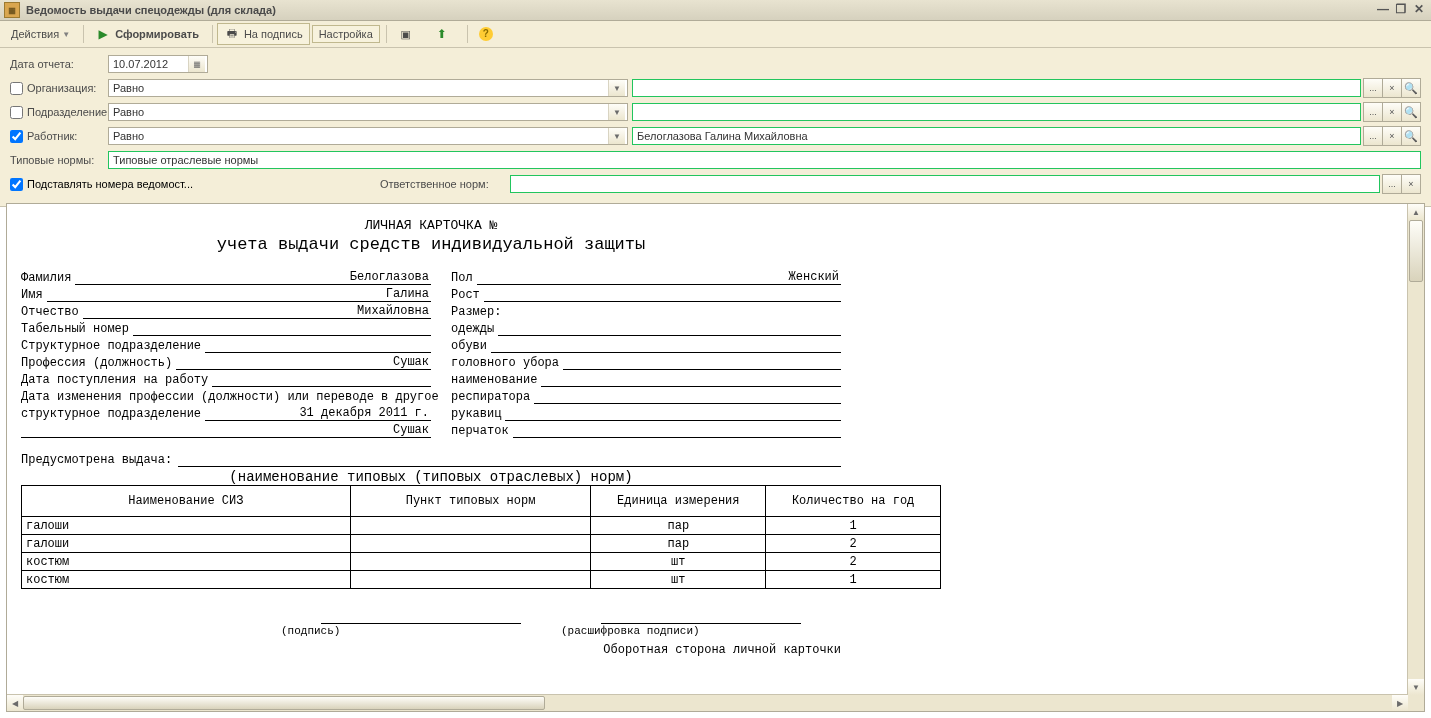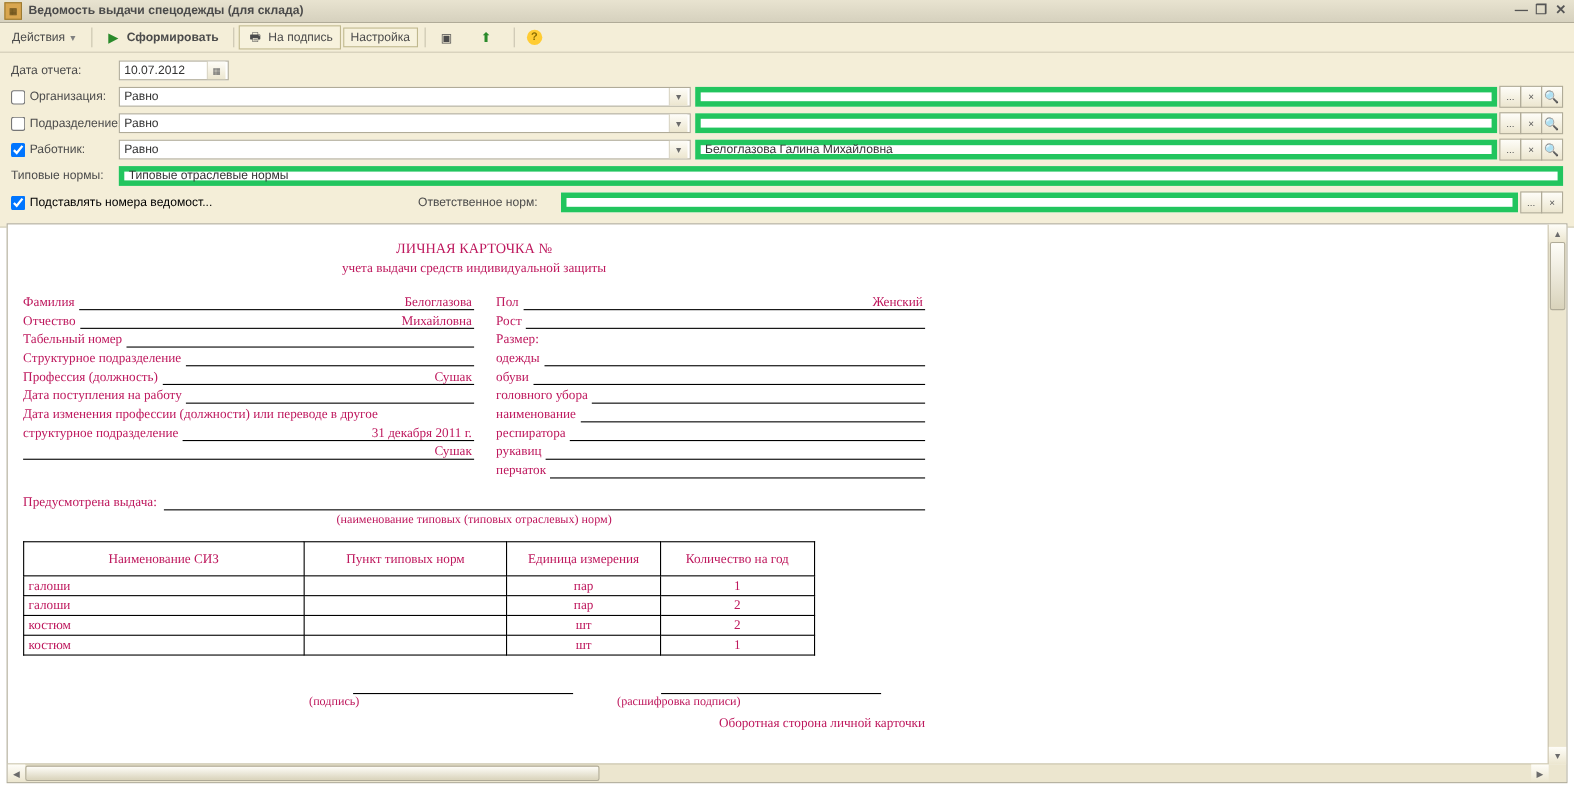--- a/index.html
+++ b/index.html
@@ -17,53 +17,53 @@
   .ico-print { font-size:11px; }
   .ico-export { font-size:11px; }
   .ico-help { width:14px; height:14px; border-radius:50%; background:#ffcc33; color:#8a6c00; font-weight:bold; font-size:10px; line-height:14px; text-align:center; }
   .form-area { background:#f4eed8; padding:6px 10px 8px 10px; border-bottom:1px solid #c9c3ae; }
   .form-row { display:flex; align-items:center; margin-bottom:4px; height:20px; }
   .form-label { width:98px; color:#4b4b4b; display:flex; align-items:center; }
   .form-label input[type=checkbox] { margin:0 4px 0 0; }
   .dropdown { height:18px; background:#fff; border:1px solid #b0ab98; display:flex; align-items:center; padding:0 2px 0 4px; box-sizing:border-box; }
   .dropdown .dd-text { flex:1; color:#333; }
   .dropdown .dd-btn { width:16px; height:16px; border-left:1px solid #d9d4c2; display:flex; align-items:center; justify-content:center; font-size:8px; color:#6b6b6b; cursor:pointer; background:linear-gradient(#fefdf8,#ece6cf);}
-  .txt { height:18px; background:#fff; border:5px solid #22c55e; display:flex; align-items:center; padding:0 4px; box-sizing:border-box; color:#333;}
+  .txt { height:18px; background:#fff; border:1px solid #22c55e; display:flex; align-items:center; padding:0 4px; box-sizing:border-box; color:#333;}
   .btngrp { display:flex; margin-left:2px; }
   .mini-btn { width:18px; height:18px; background:linear-gradient(#fefdf8,#ece6cf); border:1px solid #b0ab98; display:flex; align-items:center; justify-content:center; font-size:9px; color:#555; cursor:pointer; margin-left:-1px; }
   .mini-btn.first { margin-left:0; }
   .report-shell { position:absolute; top:203px; left:6px; right:6px; bottom:6px; border:1px solid #b0ab98; background:#fff; }
   .report-inner { position:absolute; inset:0; overflow:hidden; }
   .report-scroll-v { position:absolute; top:0; right:0; bottom:16px; width:16px; background:#ece6cf; border-left:1px solid #c9c3ae; }
   .report-scroll-v .thumb { position:absolute; left:1px; right:1px; top:16px; height:60px; background:linear-gradient(#fefdf8,#d9d3bb); border:1px solid #b0ab98; border-radius:2px; }
   .report-scroll-v .arr { position:absolute; left:0; right:0; height:16px; display:flex; align-items:center; justify-content:center; font-size:8px; color:#6b6b6b; background:linear-gradient(#fefdf8,#ece6cf); }
   .report-scroll-v .arr.top{top:0;}
   .report-scroll-v .arr.bot{bottom:0;}
   .report-scroll-h { position:absolute; left:0; right:16px; bottom:0; height:16px; background:#ece6cf; border-top:1px solid #c9c3ae; }
   .report-scroll-h .arr { position:absolute; top:0; bottom:0; width:16px; display:flex; align-items:center; justify-content:center; font-size:8px; color:#6b6b6b; background:linear-gradient(#fefdf8,#ece6cf); }
   .report-scroll-h .arr.l{left:0;}
   .report-scroll-h .arr.r{right:0;}
   .report-scroll-h .thumb { position:absolute; top:1px; bottom:1px; left:16px; width:520px; background:linear-gradient(#fefdf8,#d9d3bb); border:1px solid #b0ab98; border-radius:2px;}
   .corner { position:absolute; right:0; bottom:0; width:16px; height:16px; background:#ece6cf; }
-  .doc { position:absolute; left:0; top:0; right:16px; bottom:16px; overflow:hidden; padding:14px 8px 0 14px; color:#be185d; font-family:Liberation Serif, serif; font-size:12px;}
+  .doc { position:absolute; left:0; top:0; right:16px; bottom:16px; overflow:hidden; padding:14px 8px 0 14px; color:#000000; font-family:Liberation Mono, monospace; font-size:12px;}
   .doc-head { text-align:center; margin-left:0; width:820px; }
   .doc-head .line1 { font-weight:normal; font-size:13px; margin-bottom:2px;}
-  .doc-head .line2 { font-size:12px; margin-bottom:14px;}
+  .doc-head .line2 { font-size:17px; margin-bottom:14px;}
   .two-col { display:flex; width:820px; }
   .colL { width:410px; }
   .colR { width:390px; margin-left:20px;}
   .field-row { display:flex; align-items:flex-end; height:17px; }
   .field-row .cap { white-space:nowrap; padding-right:4px;}
   .field-row .und { flex:1; border-bottom:1px solid #000; text-align:right; padding-right:2px; height:14px;}
   .inset-cap { padding-left:0; }
   .issue-row { display:flex; width:820px; margin-top:14px; align-items:flex-end; }
   .issue-row .cap { white-space:nowrap; }
   .issue-row .und { flex:1; border-bottom:1px solid #000; height:14px; margin-left:6px;}
-  .hint { width:820px; text-align:center; font-size:11px; margin-top:2px;}
-  table.siz { border-collapse:collapse; width:720px; margin-top:14px;}
+  .hint { width:820px; text-align:center; font-size:14px; margin-top:2px;}
+  table.siz { border-collapse:collapse; width:920px; }
   table.siz th, table.siz td { border:1px solid #000; font-size:12px; padding:1px 4px; }
   table.siz th { font-weight:normal; text-align:center; height:28px;}
   table.siz td { height:15px; }
   .sign-area { width:820px; display:flex; margin-top:20px; }
   .sign-box { flex:1; text-align:left; }
   .sign-line { border-bottom:1px solid #000; height:14px; margin:0 40px;}
   .sign-cap { font-size:11px; margin-top:1px;}
   .back-title { width:820px; text-align:right; margin-top:6px; font-size:12px;}
 </style>
 </head>
@@ -207,20 +207,24 @@
       <div class="doc-head">
         <div class="line1">ЛИЧНАЯ КАРТОЧКА №</div>
         <div class="line2">учета выдачи средств индивидуальной защиты</div>
       </div>
 
       <div class="two-col">
         <div class="colL">
           <div class="field-row">
               <span class="cap">Фамилия</span>
               <span class="und">Белоглазова</span>
+            </div>
+          <div class="field-row">
+              <span class="cap">Имя</span>
+              <span class="und">Галина</span>
             </div>
           <div class="field-row">
               <span class="cap">Отчество</span>
               <span class="und">Михайловна</span>
             </div>
           <div class="field-row">
               <span class="cap">Табельный номер</span>
               <span class="und"></span>
             </div>
           <div class="field-row">

